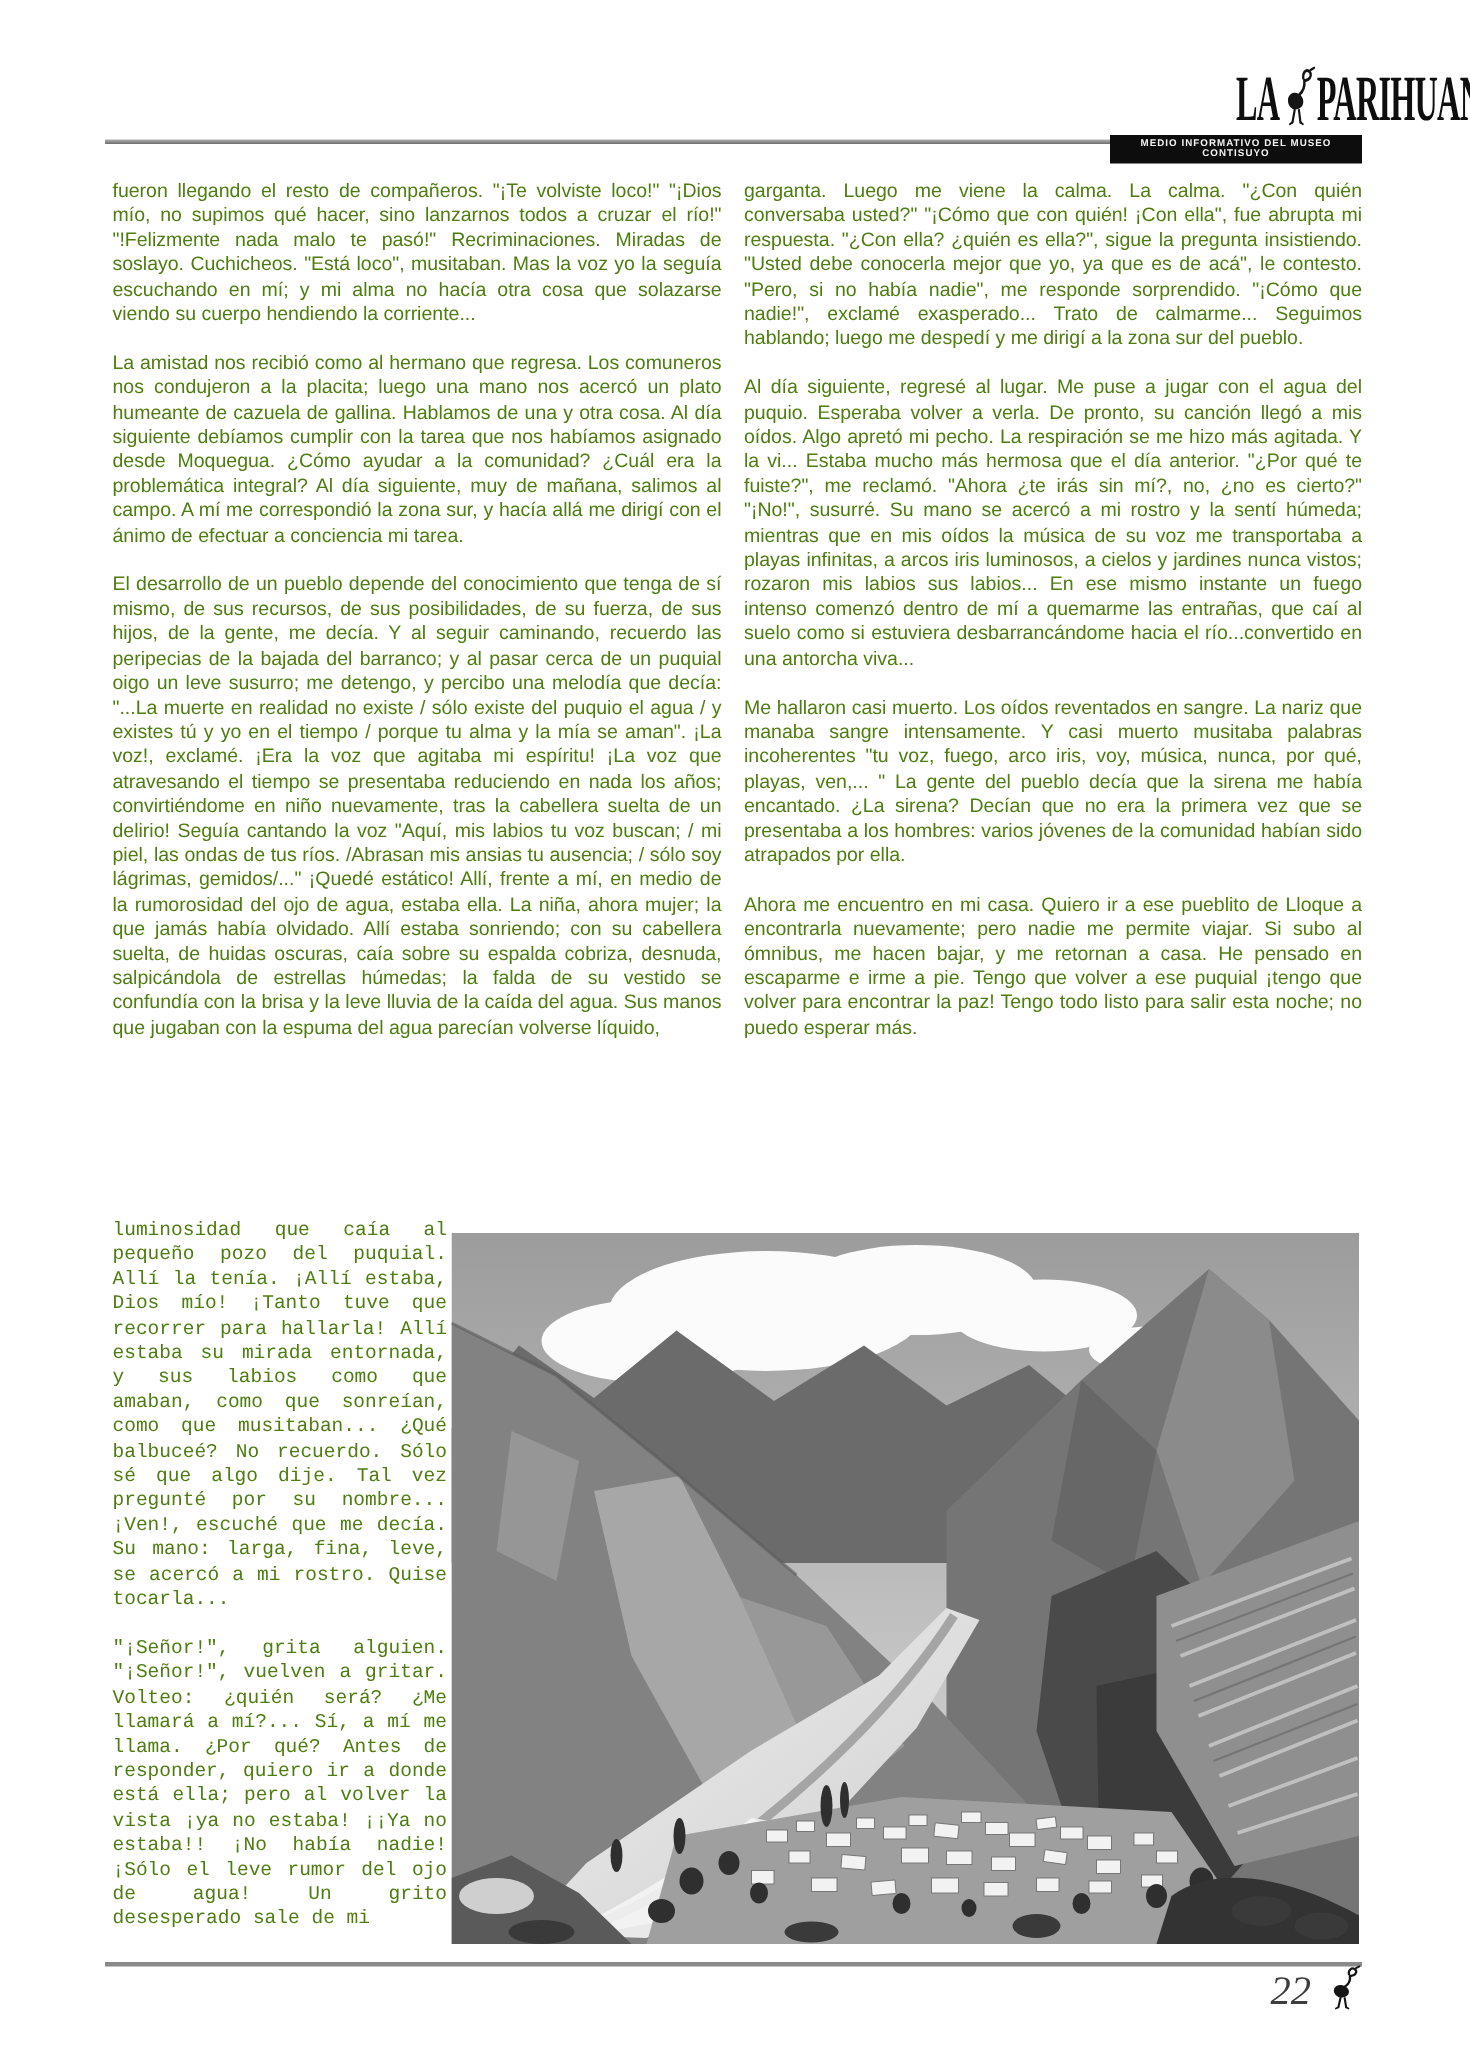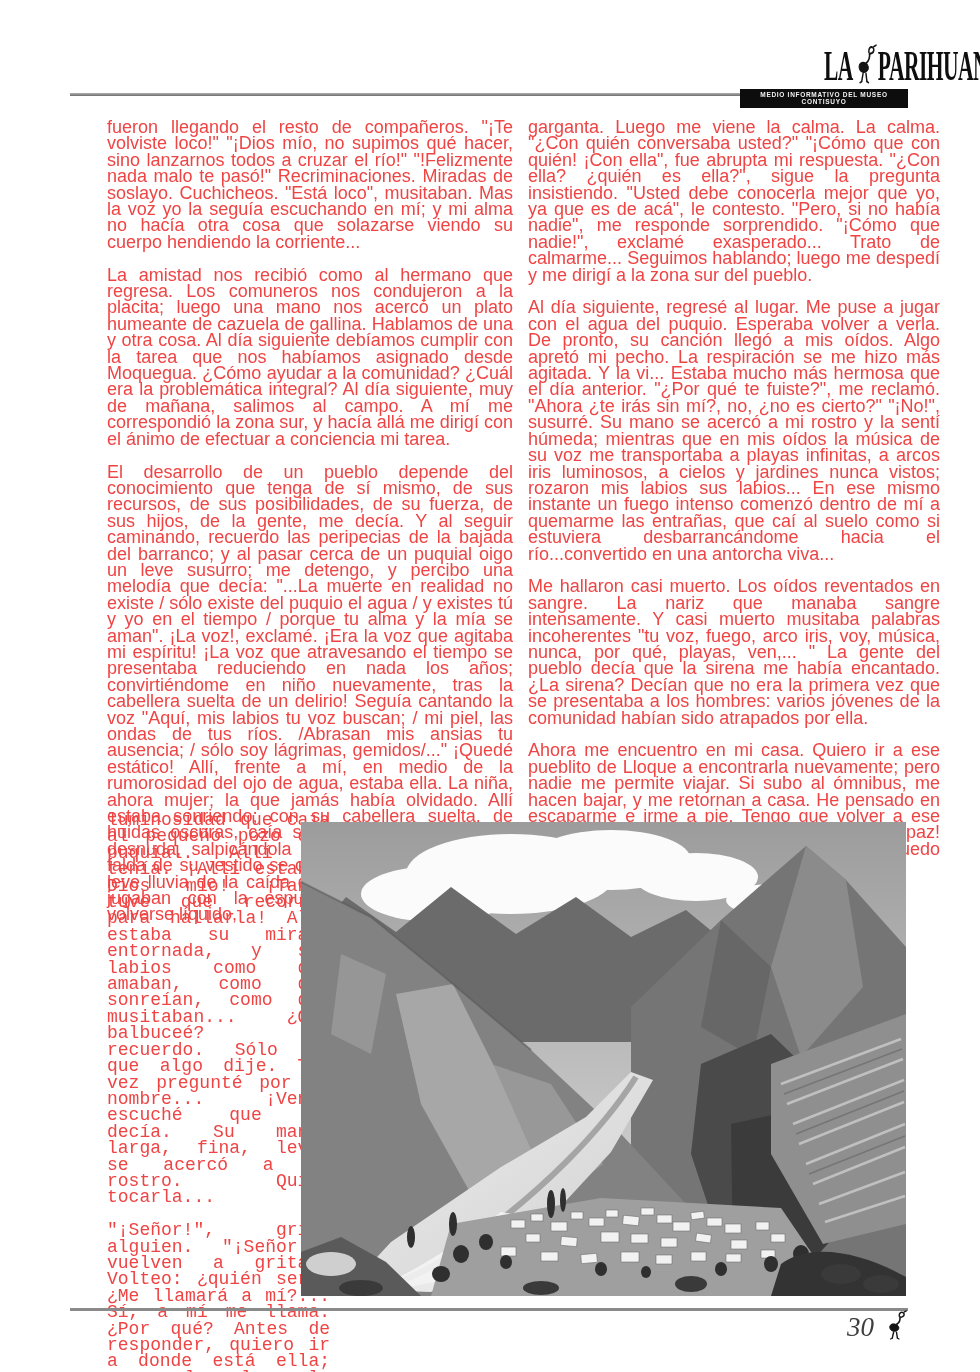--- a/index.html
+++ b/index.html
@@ -17,22 +17,22 @@
     font-size:43px;line-height:1;color:#0e0e0e;letter-spacing:-1px;
   }
   .mast-title span{display:inline-block;}
   .mast-bird{width:46px;height:40px;vertical-align:-4px;margin:0 2px;}
   .mast-bar{
     margin-top:2px;background:#0d0d0d;color:#f2f2f2;font-size:6.5px;
     font-weight:700;letter-spacing:0.7px;text-align:center;
     padding:2px 0 3px 0;text-transform:uppercase;
   }
   
-  .col{position:absolute;text-align:justify;font-size:18px;line-height:16.4px;
-    color:#ef4444;margin-left:32px;}
+  .col{position:absolute;text-align:justify;font-size:13px;line-height:16.4px;
+    color:#4d7c0f;}
   .col p{margin:0 0 16.4px 0;}
   .col p:last-child{margin-bottom:0;}
   #left-top{left:75px;top:119px;width:406px;}
   #left-narrow{left:75px;top:812px;width:223px;font-family:Liberation Mono, monospace;}
   #right-col{left:496px;top:119px;width:412px;}
   
   .photo{position:absolute;left:301px;top:822px;width:605px;height:474px;margin:0;}
   .photo svg{display:block;width:100%;height:100%;}
   
   .footer-rule{position:absolute;left:70px;top:1308px;width:838px;height:2.5px;
@@ -209,18 +209,18 @@
         <ellipse cx="540" cy="452" rx="20" ry="10"></ellipse>
           <ellipse cx="580" cy="462" rx="18" ry="9"></ellipse>
         <ellipse cx="60" cy="466" rx="22" ry="8"></ellipse>
           <ellipse cx="390" cy="462" rx="16" ry="8"></ellipse>
         <ellipse cx="240" cy="466" rx="18" ry="7"></ellipse>
       </g>
     </svg>
   </figure>
 
   <div class="footer-rule"></div>
-  <div class="page-number">30</div>
+  <div class="page-number">22</div>
   <svg class="footer-bird" viewBox="0 0 24 32">
       <use href="#bird-shape"></use>
     </svg>
 
 </div>
 
 </body></html>

